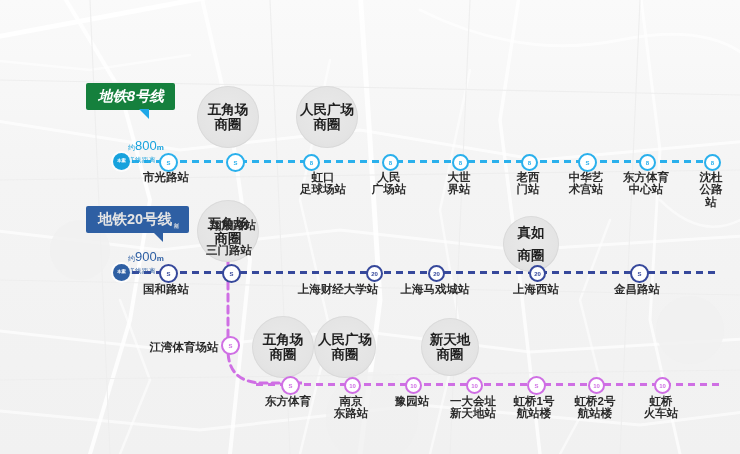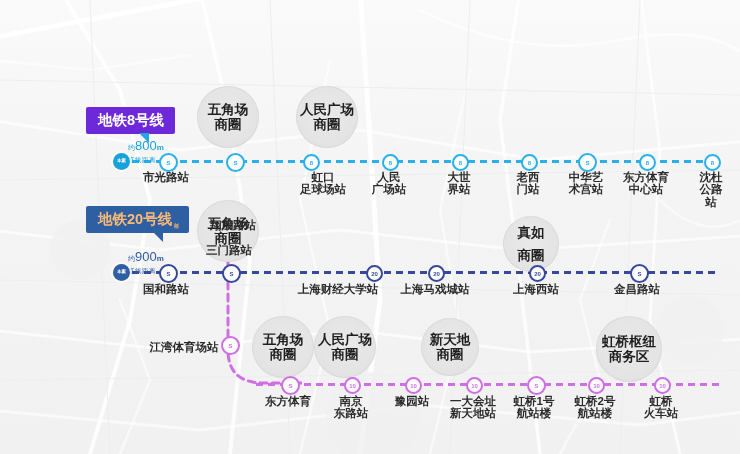--- a/index.html
+++ b/index.html
@@ -42,24 +42,24 @@
   
   .badge.tail-br:after{
     bottom:-9px;right:26px;border-left:10px solid transparent;
     border-right:0 solid transparent;border-top:10px solid currentColor;
   }
   .badge.tail-r:after{
     top:50%;right:-9px;margin-top:-7px;
     border-top:7px solid transparent;border-bottom:7px solid transparent;
     border-left:10px solid currentColor;
   }
-  #badge8{background:#6d28d9;color:#1ea7e8;left:86px;top:107px;}
+  #badge8{background:#15803d;color:#1ea7e8;left:86px;top:83px;font-style:italic;}
   #badge8 span.txt{color:#fff;}
   #badge20{background:#2e5fa3;color:#2e5fa3;left:86px;top:206px;}
-  #badge20 span.txt,#badge20 .sup{color:#fdba74;}
+  #badge20 span.txt,#badge20 .sup{color:#e5e5e5;}
   #badge10{background:#c164dd;color:#c164dd;left:86px;top:306px;}
   #badge10 span.txt{color:#fff;}
   
   .distblk{position:absolute;z-index:7;white-space:nowrap;}
   .distblk .dnum{font-weight:normal;font-size:13px;line-height:1;}
   .distblk .dpre{font-size:7px;font-weight:normal;}
   .distblk .dunit{font-size:8px;font-weight:bold;}
   .distblk .dsub{font-size:6.5px;letter-spacing:.5px;margin-top:2px;display:block;}
   #dist8{left:128px;top:136px;color:#17a2dd;}
   #dist20{left:128px;top:247px;color:#2e5fa3;}
@@ -176,24 +176,20 @@
     <span class="b2">商圈</span>
   </div>
   <div class="bubble" style="left:314px;top:316px;width:62px;height:62px;font-size:13.5px;">
     <span class="b1">人民广场</span>
     <span class="b2">商圈</span>
   </div>
   <div class="bubble" style="left:421px;top:318px;width:58px;height:58px;font-size:13.5px;">
     <span class="b1">新天地</span>
     <span class="b2">商圈</span>
   </div>
-  <div class="bubble" style="left:596px;top:316px;width:66px;height:66px;font-size:13.5px;">
-    <span class="b1">虹桥枢纽</span>
-    <span class="b2">商务区</span>
-  </div>
 
   <div class="badge tail-br" id="badge8">
     <span class="txt">地铁8号线</span>
   </div>
   <div class="distblk" id="dist8">
     <span class="dpre">约</span><span class="dnum">800</span><span class="dunit">m</span>
     <span class="dsub">直线距离</span>
   </div>
   <div class="origin" id="origin8">
     <span>本案</span>

